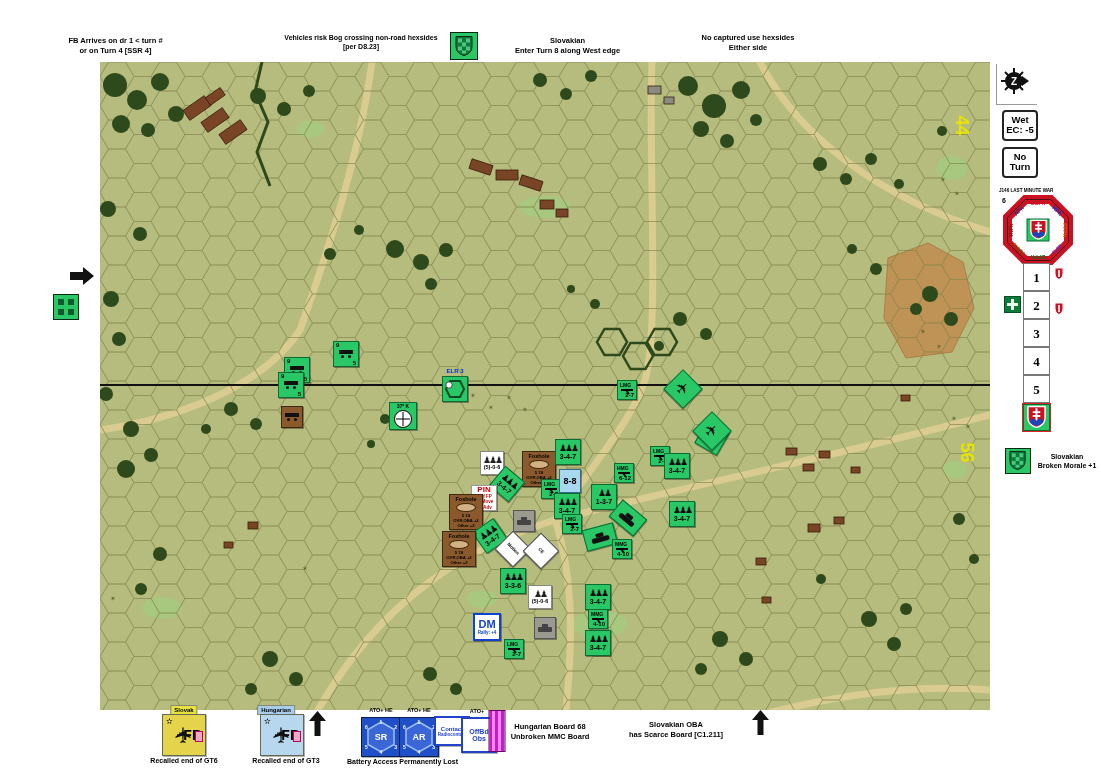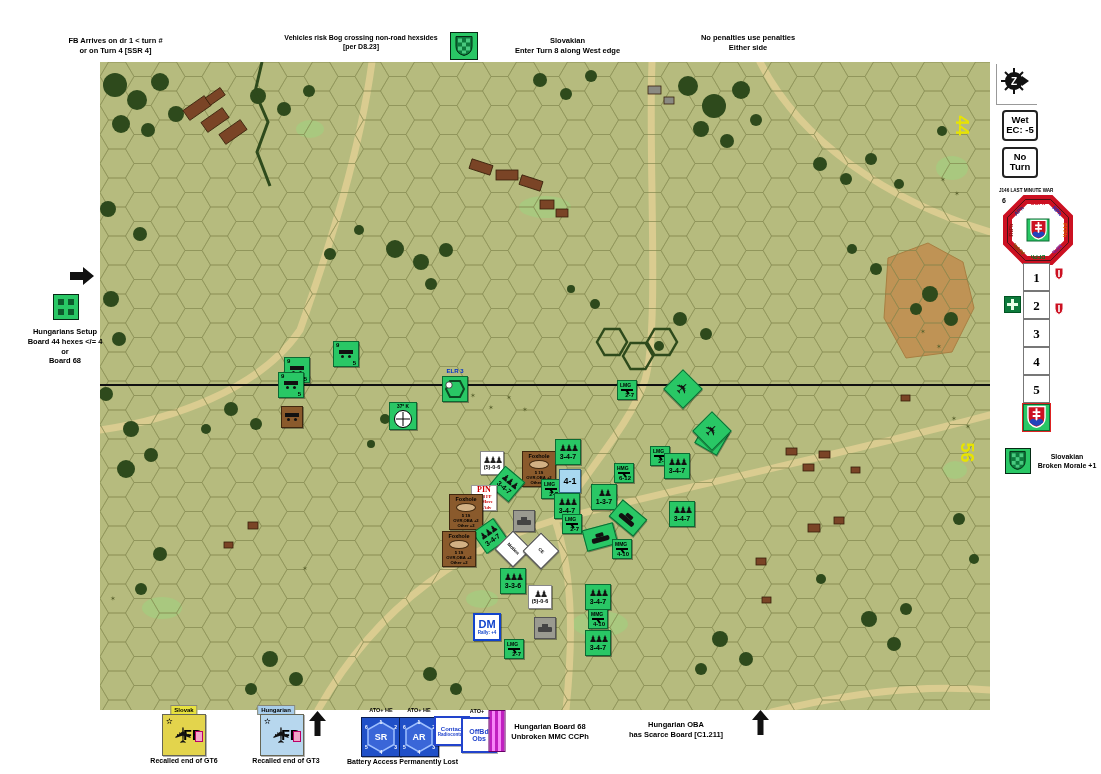--- a/index.html
+++ b/index.html
@@ -22,21 +22,21 @@
   .t-sw{width:20px;height:20px;}
   .swtop{position:absolute;top:1px;left:2px;font-size:5px;font-weight:bold;}
   .swnum{position:absolute;bottom:1px;right:2px;font-size:6px;font-weight:bold;}
   .mg{width:12px;height:7px;position:relative;display:block;margin-top:3px;}
   .mg::before{content:"";position:absolute;top:1px;left:0;width:12px;height:2px;background:#000;}
   .mg::after{content:"";position:absolute;top:3px;left:4px;width:5px;height:2px;background:#000;transform:rotate(55deg);}
   .t-foxhole{width:34px;height:36px;background:#8a5a2c;border-color:#40280f;}
   .fxt{font-size:5.5px;font-weight:bold;}
   .fxoval{width:18px;height:7px;background:#d2b184;border:1px solid #40280f;border-radius:50%;margin:1px 0;}
   .fxs{font-size:4.2px;font-weight:bold;line-height:1.25;}
-  .t-pin{width:26px;height:26px;background:#fff;border-color:#999;font-family:Liberation Serif, serif;}
+  .t-pin{width:26px;height:26px;background:#fff;border-color:#999;}
   .pint{font-size:8px;font-weight:bold;color:#c00;line-height:1;}
   .pinl{font-size:4.5px;font-weight:bold;color:#c00;line-height:1.2;}
   .t-dm{width:28px;height:28px;background:#fff;border:2px solid #1144cc;}
   .dmt{font-size:11px;font-weight:bold;color:#1144cc;line-height:1;}
   .dms{font-size:4.5px;font-weight:bold;color:#1144cc;}
   .t-crewW{width:24px;height:24px;background:#fff;border-color:#888;}
   .t-leader{width:22px;height:24px;background:#a8d8f0;border-color:#35688a;}
   .ldr{font-size:9px;font-weight:bold;}
   .t-gun{width:28px;height:28px;}
   .guntop{position:absolute;top:1px;font-size:4.8px;font-weight:bold;}
@@ -1332,21 +1332,21 @@
       <div class="cnt t-squad" style="left: 677px; top: 466px;">
         <span class="figs">♟♟♟</span>
         <span class="num">3-4-7</span>
       </div>
       <div class="cnt t-sw" style="left: 624px; top: 473px;">
         <span class="swtop">HMG</span>
         <span class="mg"></span>
         <span class="swnum">6-12</span>
       </div>
       <div class="cnt t-leader" style="left: 570px; top: 481px;">
-        <span class="ldr">4-1</span>
+        <span class="ldr">8-8</span>
       </div>
       <div class="cnt t-squad" style="left: 604px; top: 497px;">
         <span class="figs">♟♟</span>
         <span class="num">1-3-7</span>
       </div>
       <div class="cnt t-squad" style="left: 567px; top: 506px;">
         <span class="figs">♟♟♟</span>
         <span class="num">3-4-7</span>
       </div>
       <div class="cnt t-tankR" style="left: 628px; top: 518px; transform: translate(-50%, -50%) rotate(40deg);">
@@ -1429,40 +1429,34 @@
   </div>
   <svg class="arrow" style="left:450px;top:32px;" width="28" height="28">
     <rect x="0.5" y="0.5" width="27" height="27" fill="#29c765" stroke="#052a14"></rect>
     <use href="#checker-shield-def" transform="translate(5,3.5) scale(1.0)"></use>
   </svg>
   <div class="note" style="left:500px;top:36px;width:135px;">
     <div>Slovakian</div>
     <div>Enter Turn 8 along West edge</div>
   </div>
   <div class="note" style="left:688px;top:33px;width:120px;">
-    <div>No penalties use penalties</div>
+    <div>No captured use hexsides</div>
     <div>Either side</div>
   </div>
 
   <svg class="arrow" style="left:70px;top:267px;" width="24" height="18">
     <polygon points="0,5 13,5 13,0 24,9 13,18 13,13 0,13" fill="#111"></polygon>
   </svg>
   <svg class="arrow" style="left:53px;top:294px;" width="26" height="26">
     <rect x="0.5" y="0.5" width="25" height="25" fill="#29c765" stroke="#052a14"></rect>
     <rect x="5" y="5" width="6" height="6" fill="#0d5a2c"></rect>
       <rect x="15" y="5" width="6" height="6" fill="#0d5a2c"></rect>
     <rect x="5" y="15" width="6" height="6" fill="#0d5a2c"></rect>
       <rect x="15" y="15" width="6" height="6" fill="#0d5a2c"></rect>
   </svg>
-  <div class="note" style="left:0px;top:327px;width:130px;">
-    <div>Hungarians Setup</div>
-    <div>Board 44 hexes &lt;/= 4</div>
-    <div>or</div>
-    <div>Board 68</div>
-  </div>
 
   <div class="cornerbox">
     <svg width="30" height="30">
       <g stroke="#111" stroke-width="2">
         <line x1="15" y1="2" x2="15" y2="28"></line>
           <line x1="2" y1="15" x2="28" y2="15"></line>
         <line x1="6" y1="6" x2="24" y2="24"></line>
           <line x1="24" y1="6" x2="6" y2="24"></line>
       </g>
       <circle cx="15" cy="15" r="9" fill="#111"></circle>
@@ -1580,23 +1574,23 @@
   </div>
   <div class="atolbl" style="left:477px;top:708px;">ATO+</div>
   <div class="ctc offbd" style="left:479px;top:735px;width:32px;height:32px;">
     <span class="l1">OffBd</span>
     <span class="l2">Obs</span>
   </div>
   <div class="deck" style="left:497px;top:731px;"></div>
 
   <div class="note" style="left:490px;top:722px;width:120px;">
     <div>Hungarian Board 68</div>
-    <div>Unbroken MMC CCPh</div>
+    <div>Unbroken MMC Board</div>
   </div>
   <div class="note" style="left:610px;top:720px;width:132px;">
-    <div>Hungarian OBA</div>
+    <div>Slovakian OBA</div>
     <div>has Scarce Board [C1.211]</div>
   </div>
   <svg class="arrow" style="left:752px;top:710px;" width="17" height="25">
     <polygon points="8.5,0 17,10 11.5,10 11.5,25 5.5,25 5.5,10 0,10" fill="#111"></polygon>
   </svg>
 
 </div>
 
 </body></html>

